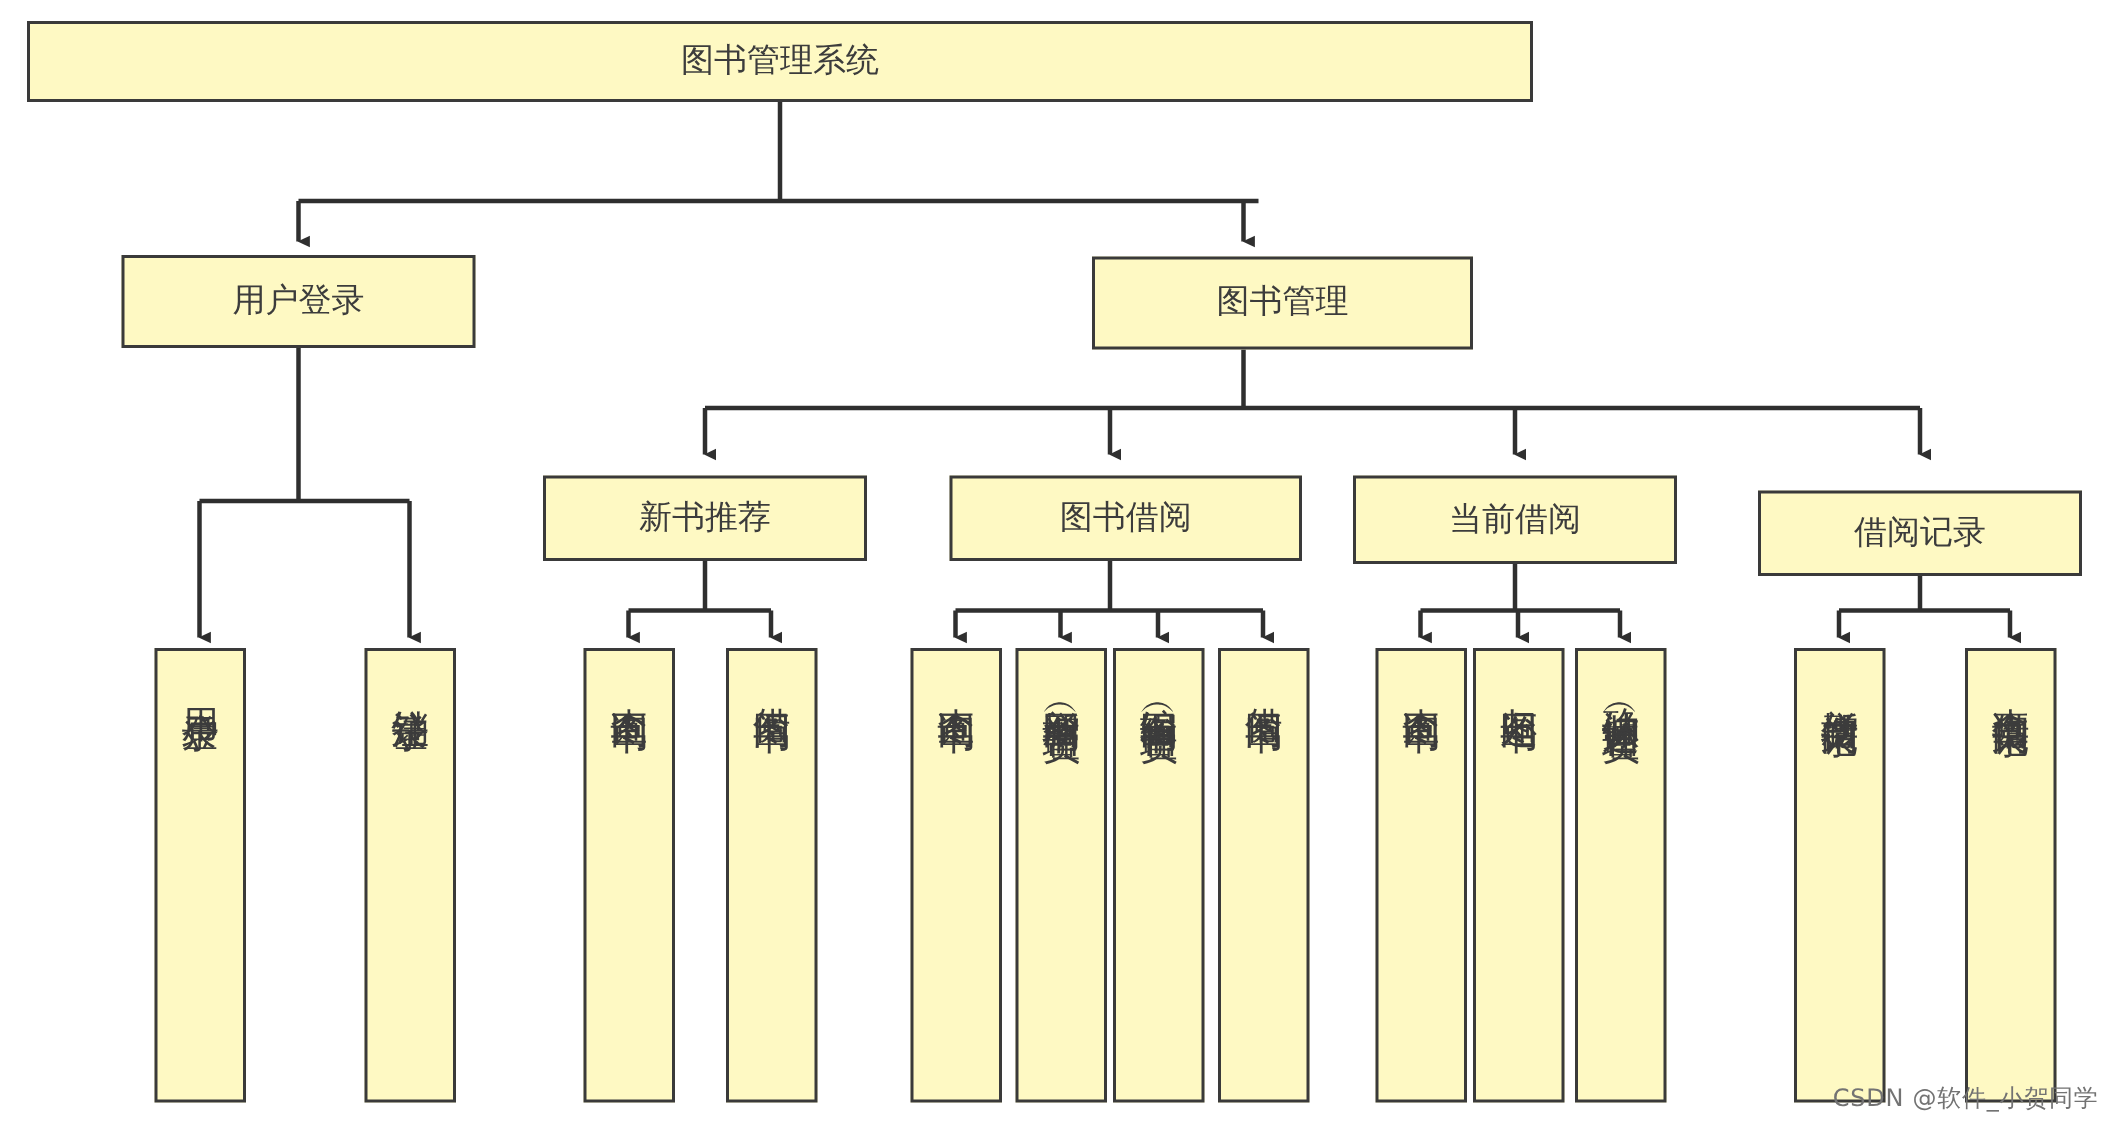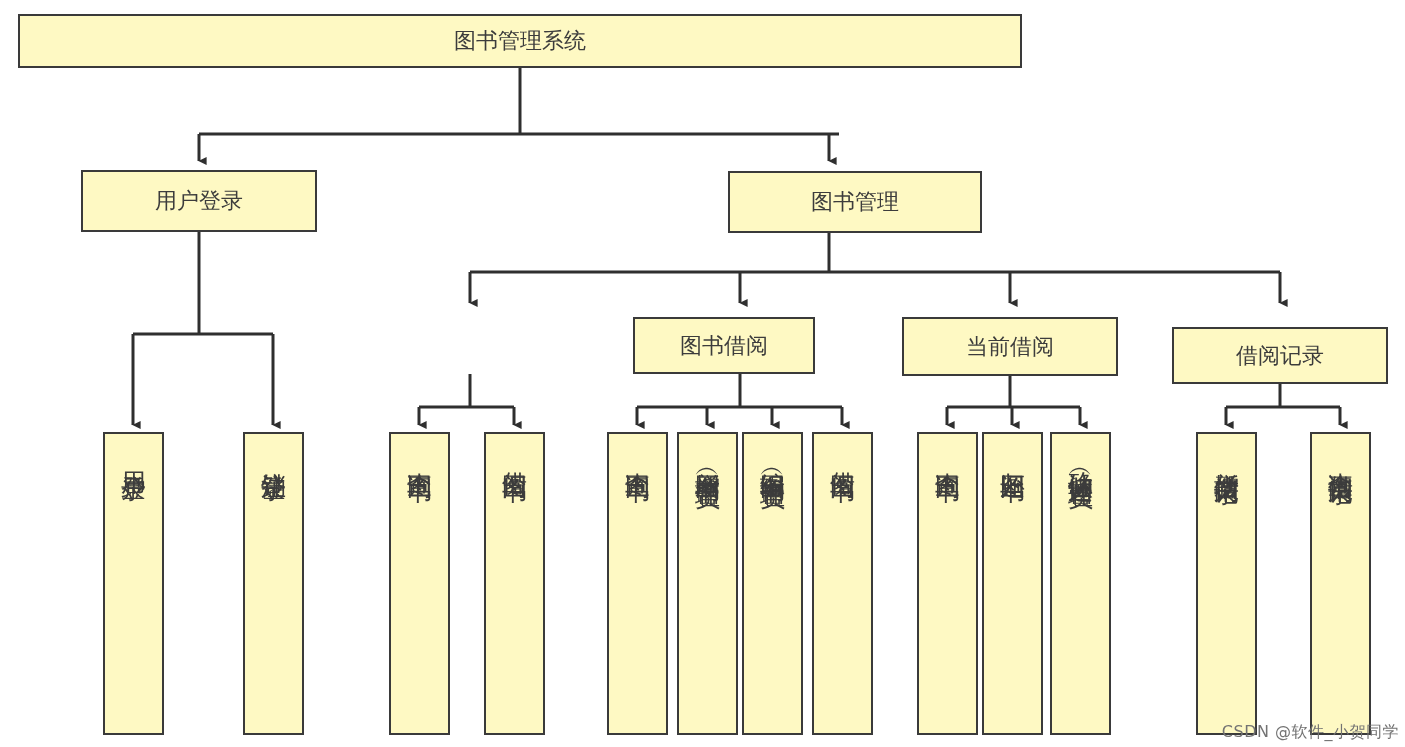--- a/index.html
+++ b/index.html
@@ -116,21 +116,24 @@
     <span class="lbl">图书管理系统</span>
   </div>
 
   <div class="node h-node" style="left:81px;top:170px;width:236px;height:62px;">
     <span class="lbl">用户登录</span>
   </div>
   <div class="node h-node" style="left:712px;top:171px;width:254px;height:62px;margin-left:16px;">
     <span class="lbl">图书管理</span>
   </div>
 
-  <div class="node h-node" style="left:633px;top:317px;width:182px;height:57px;">
+  <div class="node h-node" style="left:362px;top:317px;width:216px;height:57px;">
+    <span class="lbl">新书推荐</span>
+  </div>
+  <div class="node h-node" style="left:633px;top:317px;width:235px;height:57px;">
     <span class="lbl">图书借阅</span>
   </div>
   <div class="node h-node" style="left:902px;top:317px;width:216px;height:59px;">
     <span class="lbl">当前借阅</span>
   </div>
   <div class="node h-node" style="left:1172px;top:317px;width:216px;height:57px;margin-top:10px;">
     <span class="lbl">借阅记录</span>
   </div>
 
   <div class="node v-node" style="left:103px;top:432px;width:61px;height:303px;">

